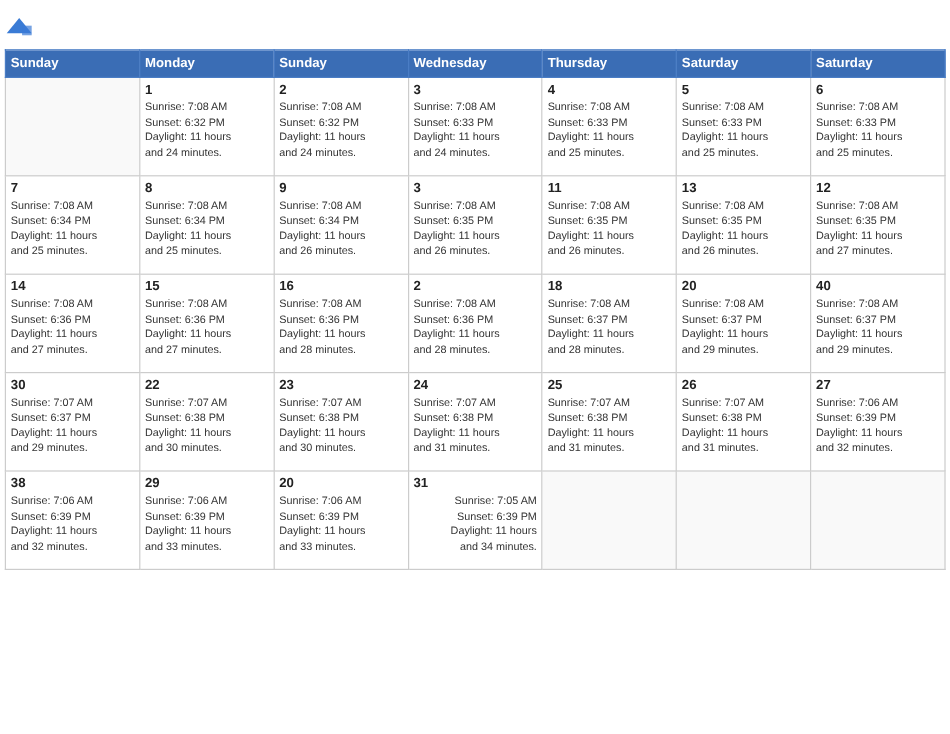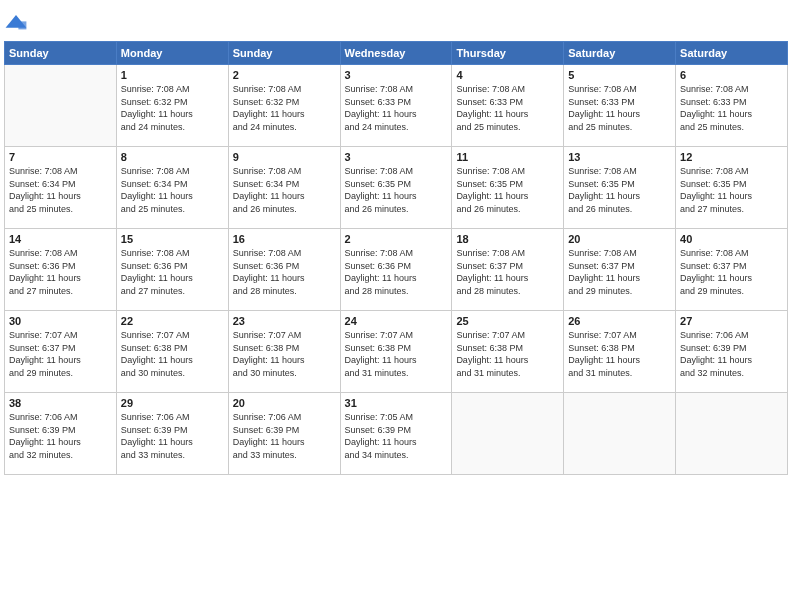--- a/index.html
+++ b/index.html
@@ -339,21 +339,21 @@
           </td>
           <td>
             <span class="day-number">20</span>
             <div class="cell-info" style="white-space: pre-line;">Sunrise: 7:06 AM
 Sunset: 6:39 PM
 Daylight: 11 hours
 and 33 minutes.</div>
           </td>
           <td>
             <span class="day-number">31</span>
-            <div class="cell-info" style="white-space: pre-line;">Sunrise: 7:05 AM
+            <div class="cell-info" style="white-space: pre-line; text-align: right;">Sunrise: 7:05 AM
 Sunset: 6:39 PM
 Daylight: 11 hours
 and 34 minutes.</div>
           </td>
           <td class="empty"></td>
           <td class="empty"></td>
           <td class="empty"></td>
         </tr>
       </tbody>
   </table>

